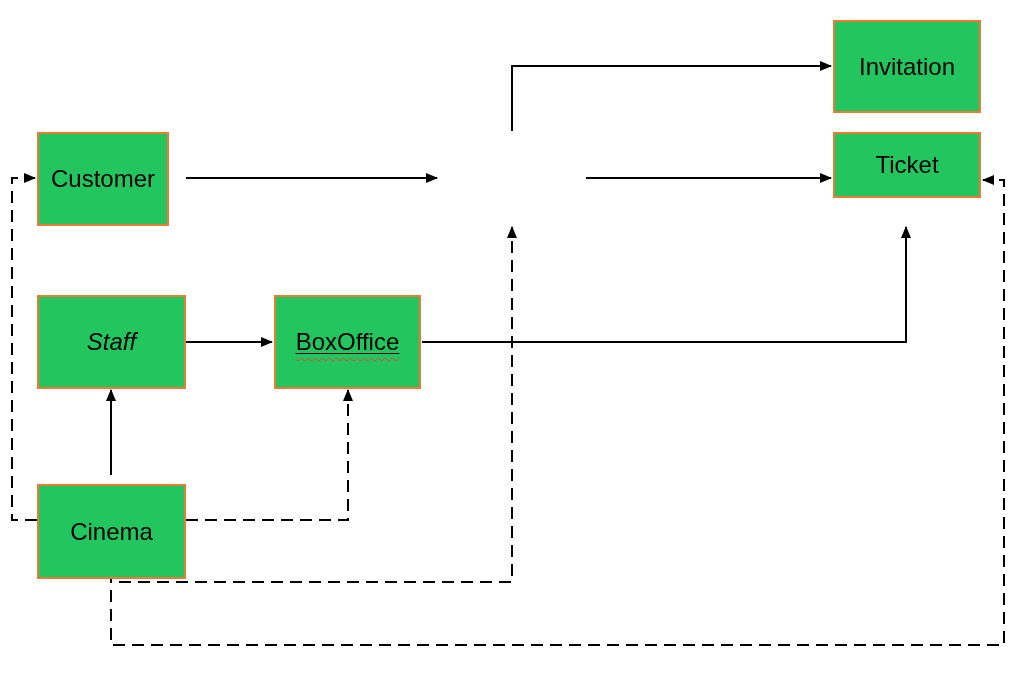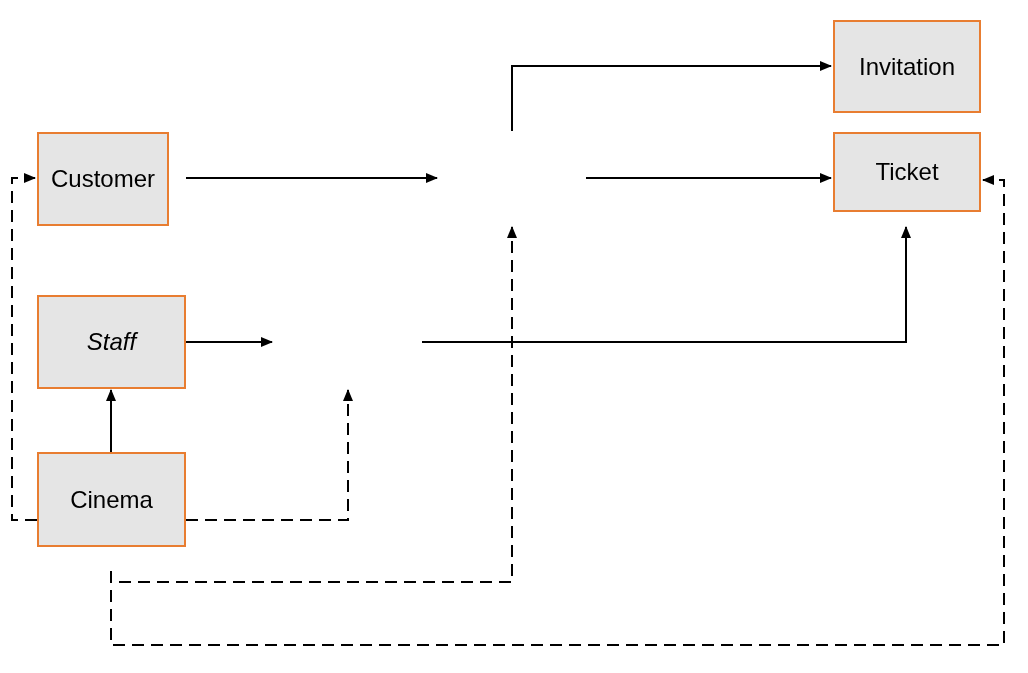--- a/index.html
+++ b/index.html
@@ -27,36 +27,36 @@
     stroke: #000000;
     stroke-width: 2;
     fill: none;
   }
   .edge.dashed {
     stroke-dasharray: 12 7;
   }
   .node {
     position: absolute;
     box-sizing: border-box;
-    background: #e5e5e5;
+    background: #22c55e;
     border: 2px solid #e87d31;
     display: flex;
     align-items: center;
     justify-content: center;
     font-size: 24px;
     color: #000000;
     text-align: center;
   }
   .node-customer   { left: 37px;  top: 132px; width: 132px; height: 94px; }
   .node-bag        { left: 439px; top: 132px; width: 147px; height: 94px; }
   .node-invitation { left: 833px; top: 20px;  width: 148px; height: 93px; }
-  .node-ticket     { left: 833px; top: 132px; width: 148px; height: 80px; }
+  .node-ticket     { left: 833px; top: 132px; width: 148px; height: 66px; }
   .node-staff      { left: 37px;  top: 295px; width: 149px; height: 94px; font-style: italic; }
   .node-boxoffice  { left: 274px; top: 295px; width: 147px; height: 94px; }
-  .node-cinema     { left: 37px;  top: 452px; width: 149px; height: 95px; }
+  .node-cinema     { left: 37px;  top: 484px; width: 149px; height: 95px; }
 
   
   .spellcheck-wavy {
     text-decoration-line: underline;
     text-decoration-style: wavy;
     text-decoration-color: #e5403a;
     text-decoration-thickness: 1px;
     text-underline-offset: 7px;
   }
   .underlined {
@@ -102,18 +102,21 @@
   </div>
 
   <div class="node node-ticket">
     <span>Ticket</span>
   </div>
 
   <div class="node node-staff">
     <span>Staff</span>
   </div>
 
+  <div class="node node-boxoffice">
+    <span class="spellcheck-wavy"><span class="underlined">BoxOffice</span></span>
+  </div>
 
   <div class="node node-cinema">
     <span>Cinema</span>
   </div>
 
 </div>
 
 </body></html>

